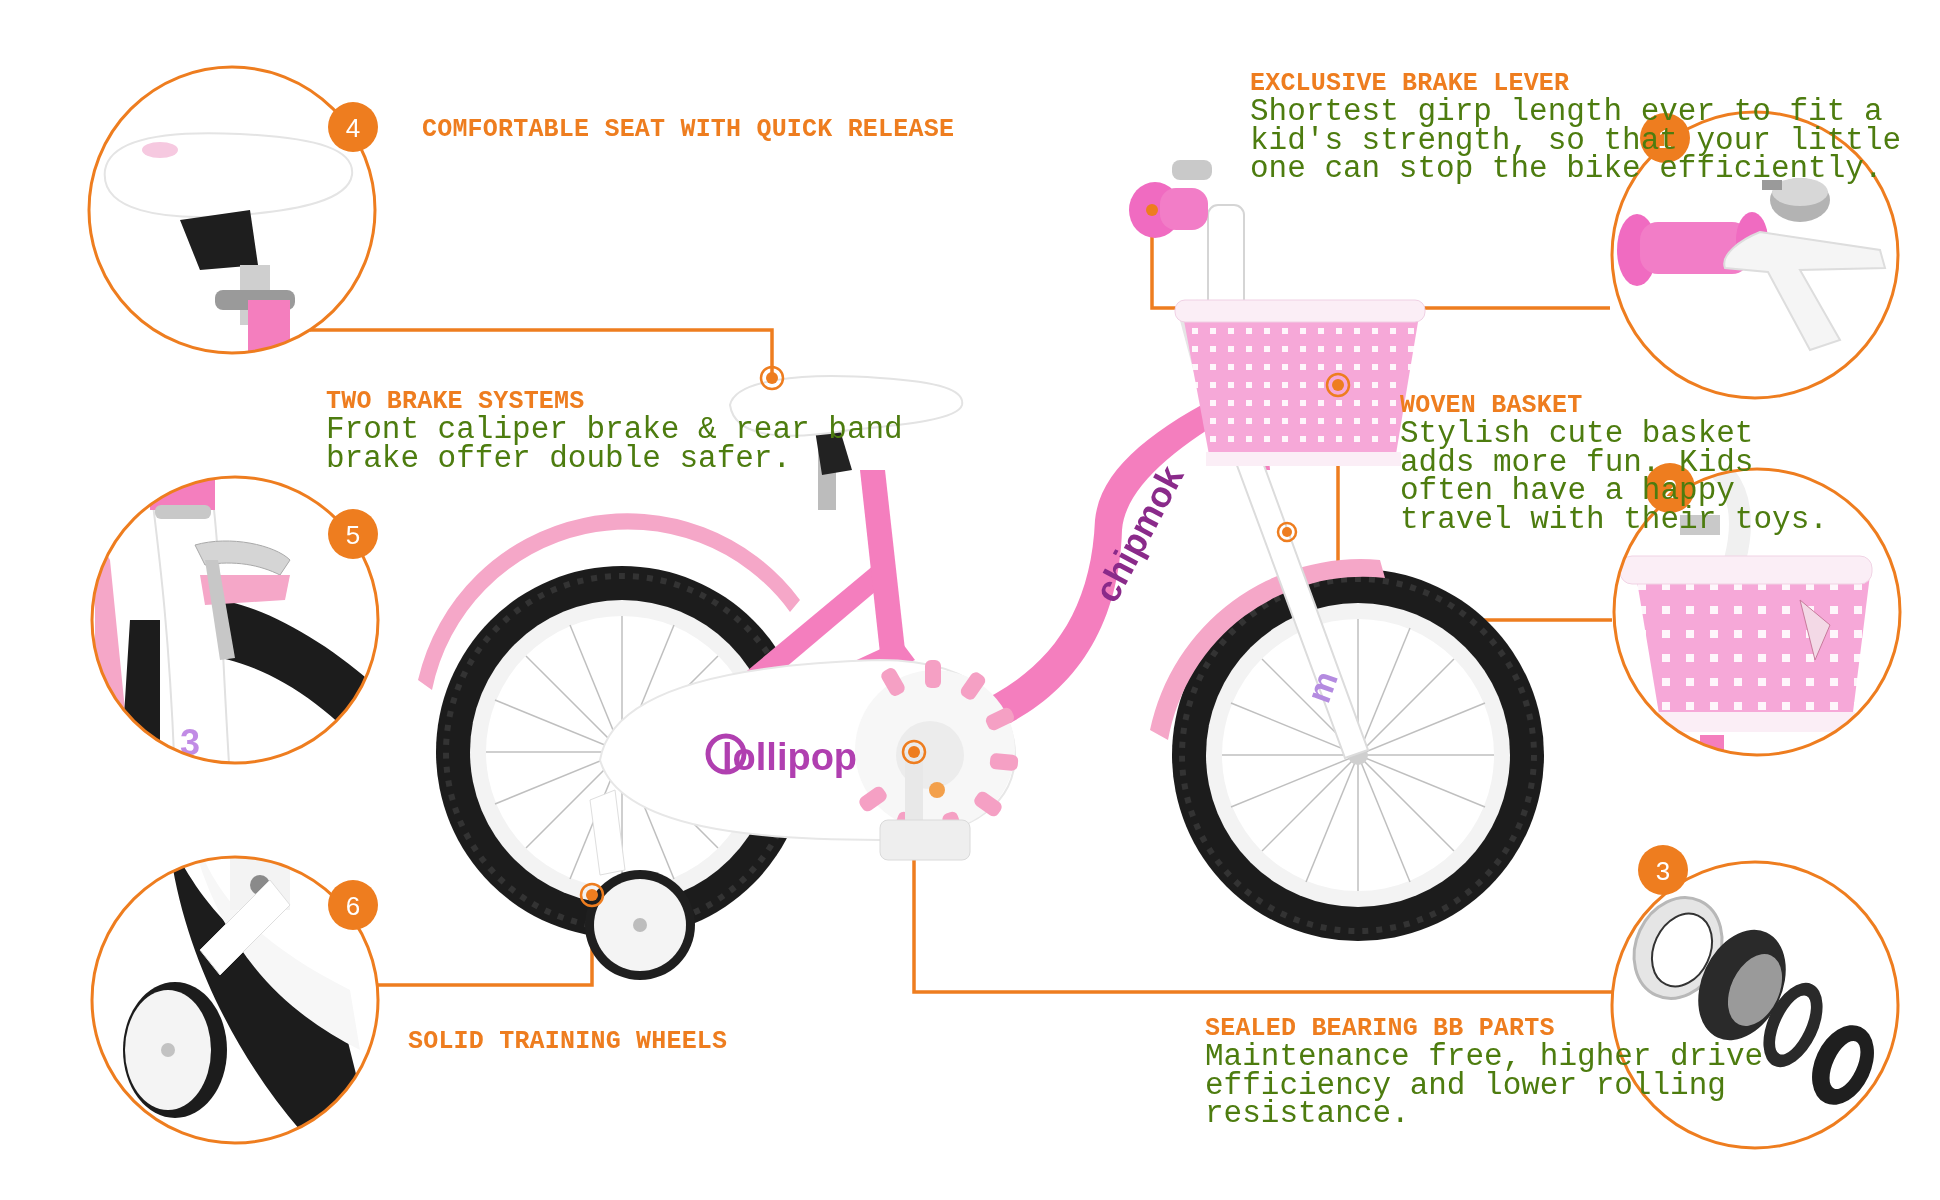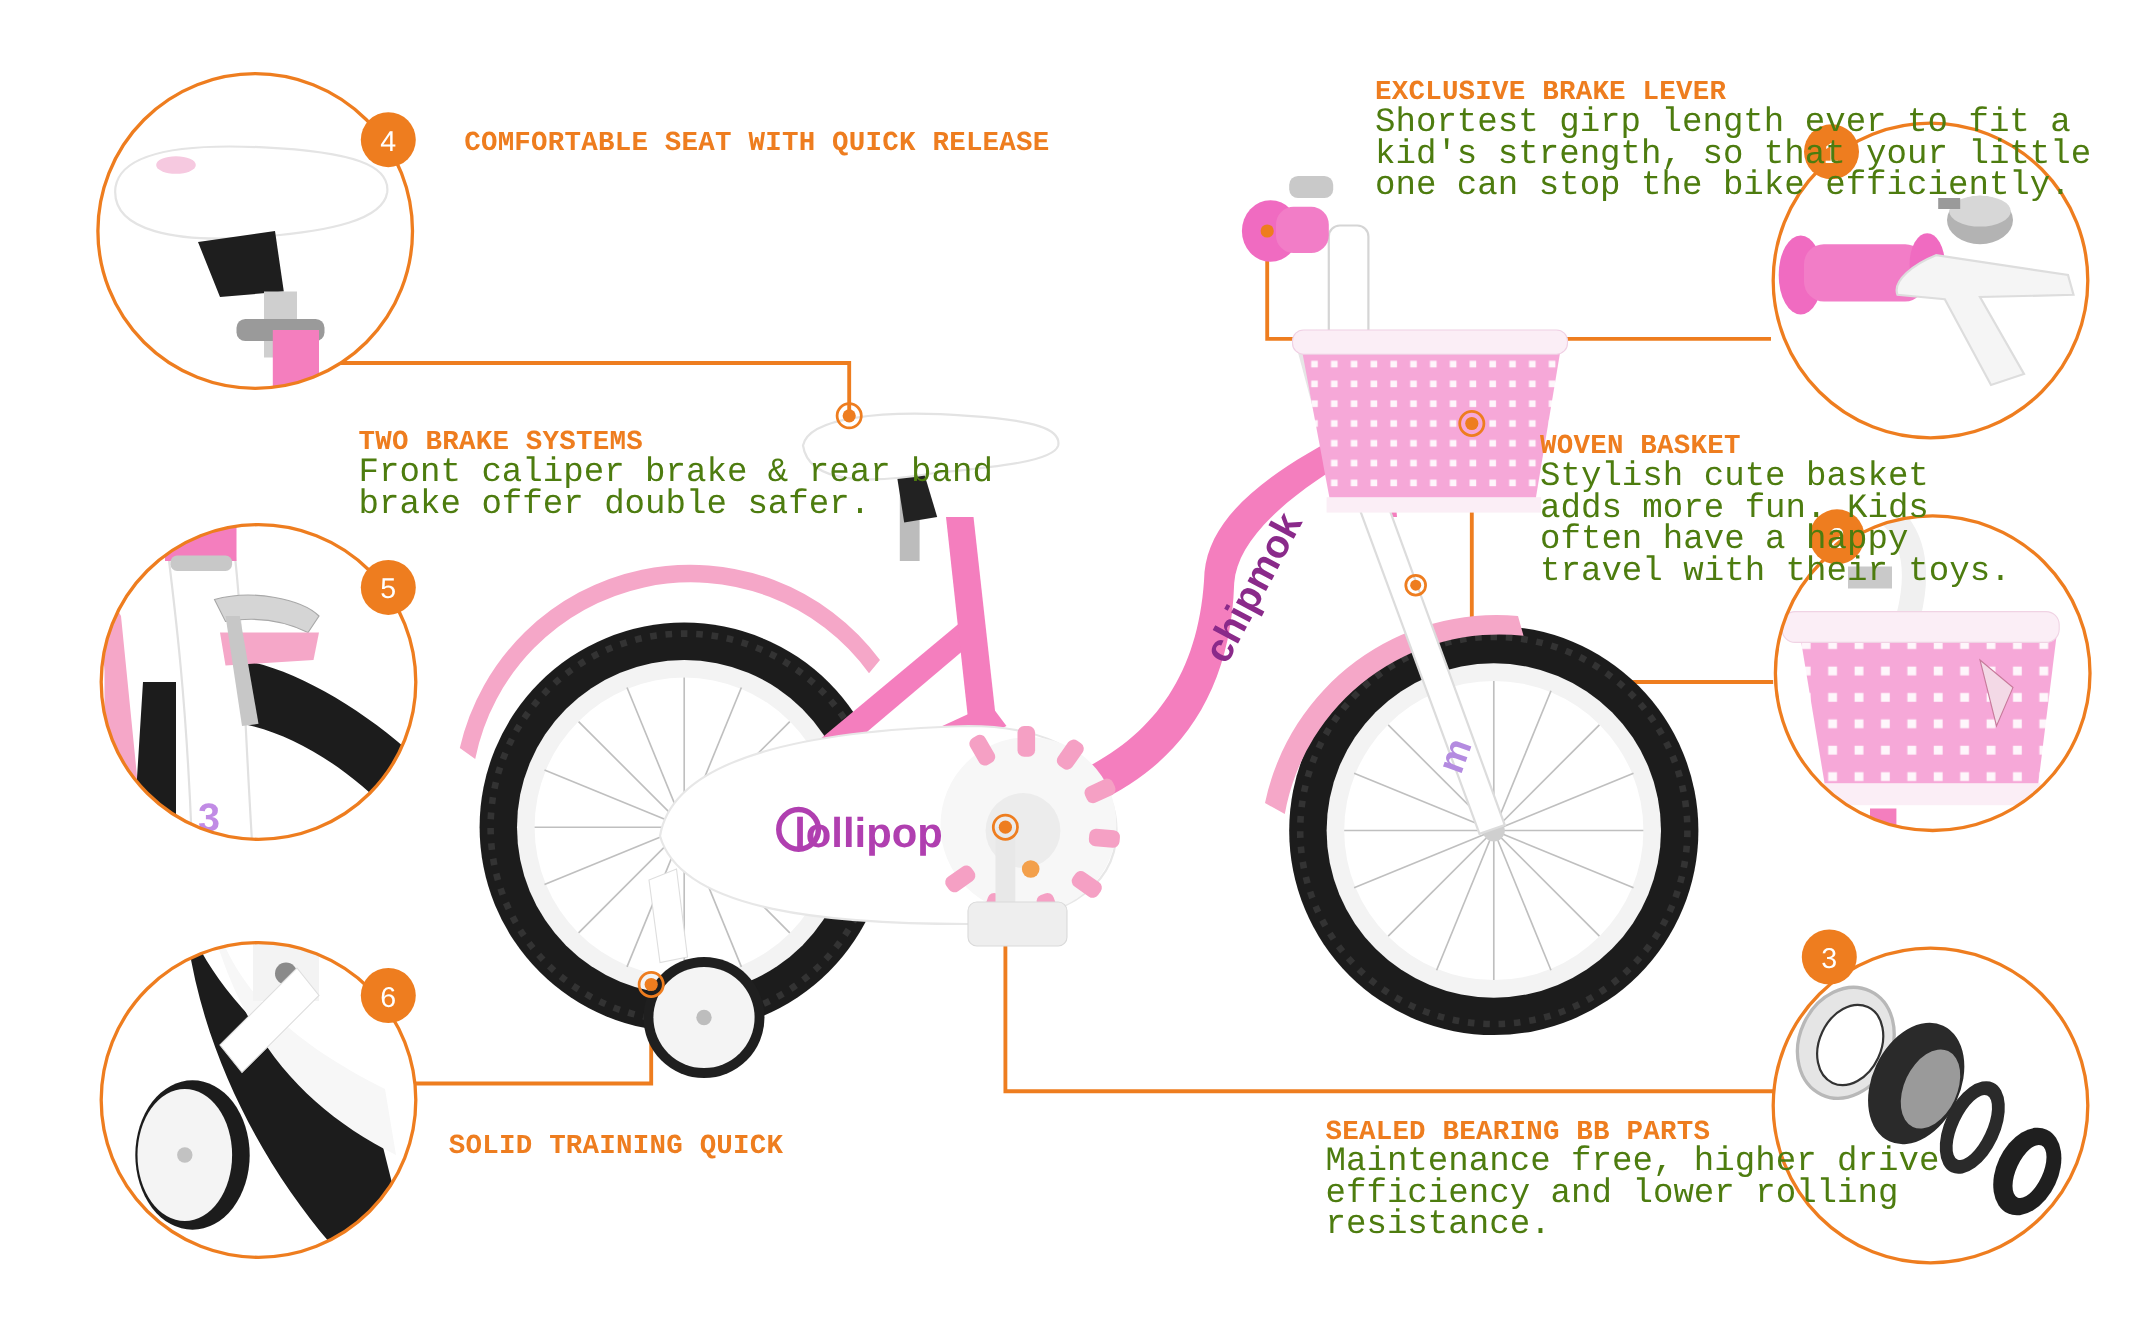--- a/index.html
+++ b/index.html
@@ -303,21 +303,21 @@
 travel with their toys.</div>
 </div>
 
 <div class="feature" style="left:326px; top:388px;">
   <div class="title">TWO BRAKE SYSTEMS</div>
   <div class="desc">Front caliper brake &amp; rear band
 brake offer double safer.</div>
 </div>
 
 <div class="feature" style="left:408px; top:1028px;">
-  <div class="title">SOLID TRAINING QUICK</div>
+  <div class="title">SOLID TRAINING WHEELS</div>
 </div>
 
 <div class="feature" style="left:1205px; top:1015px;">
   <div class="title">SEALED BEARING BB PARTS</div>
   <div class="desc">Maintenance free, higher drive
 efficiency and lower rolling
 resistance.</div>
 </div>
 </div>
 

